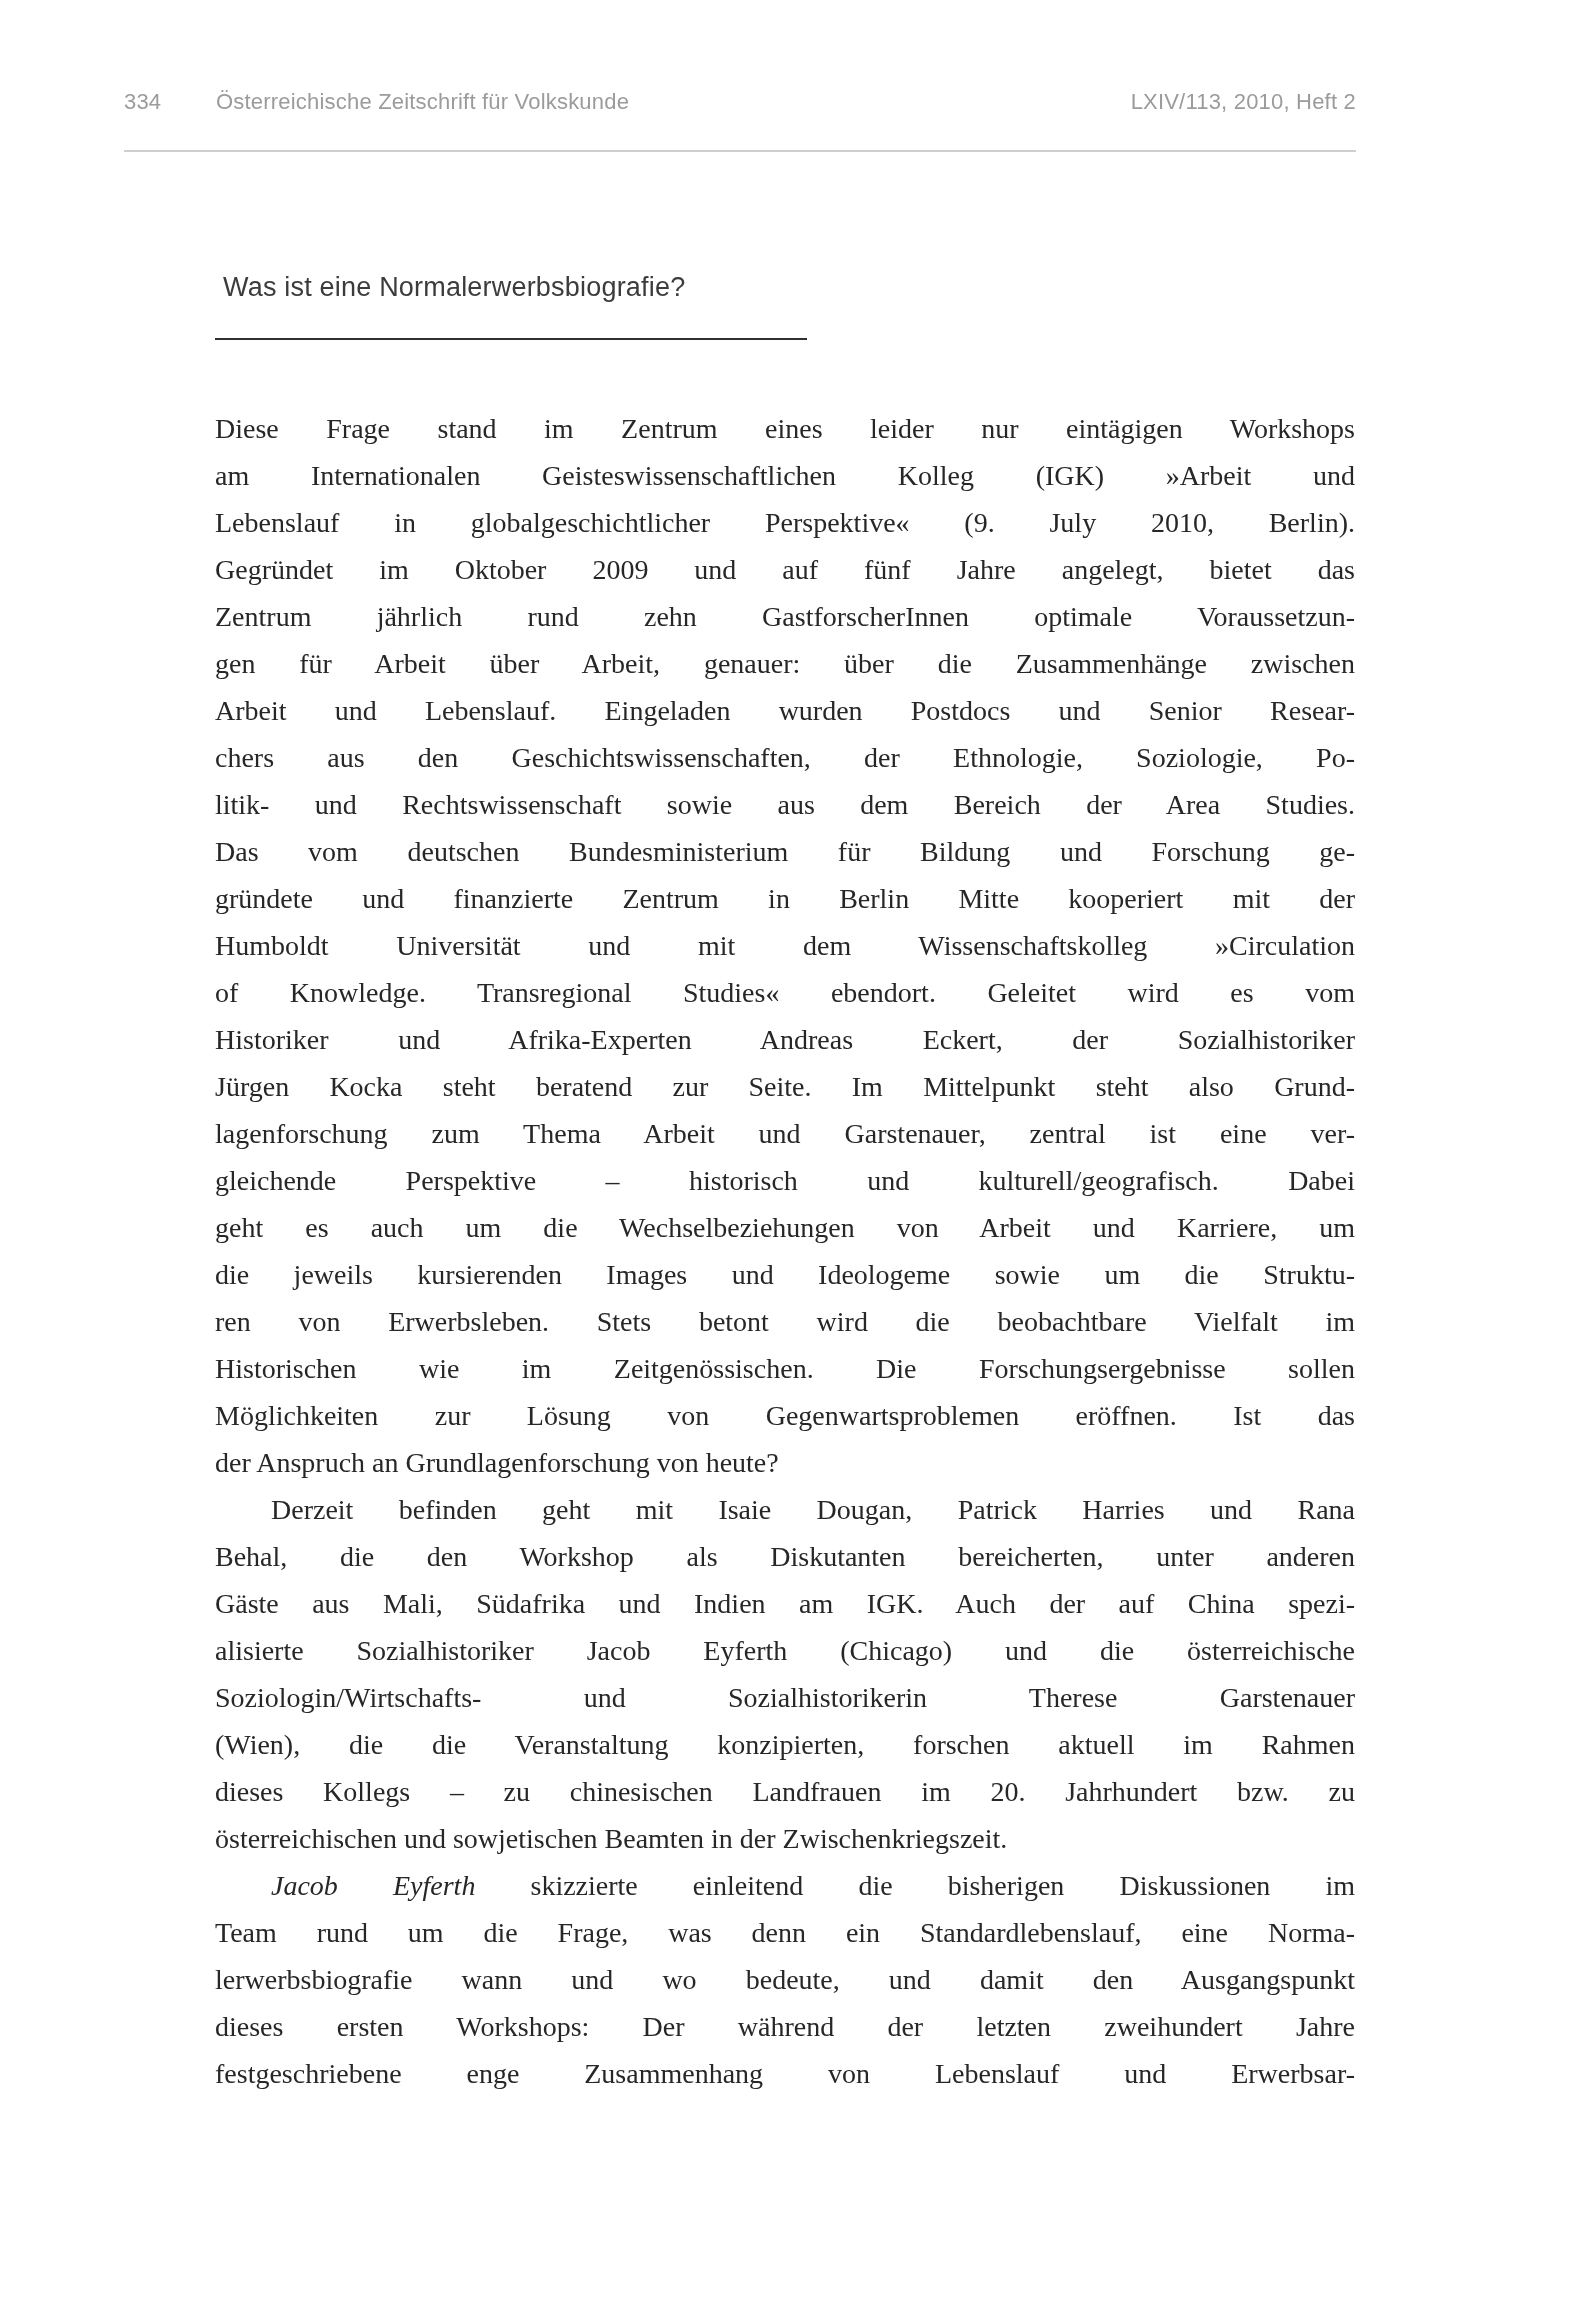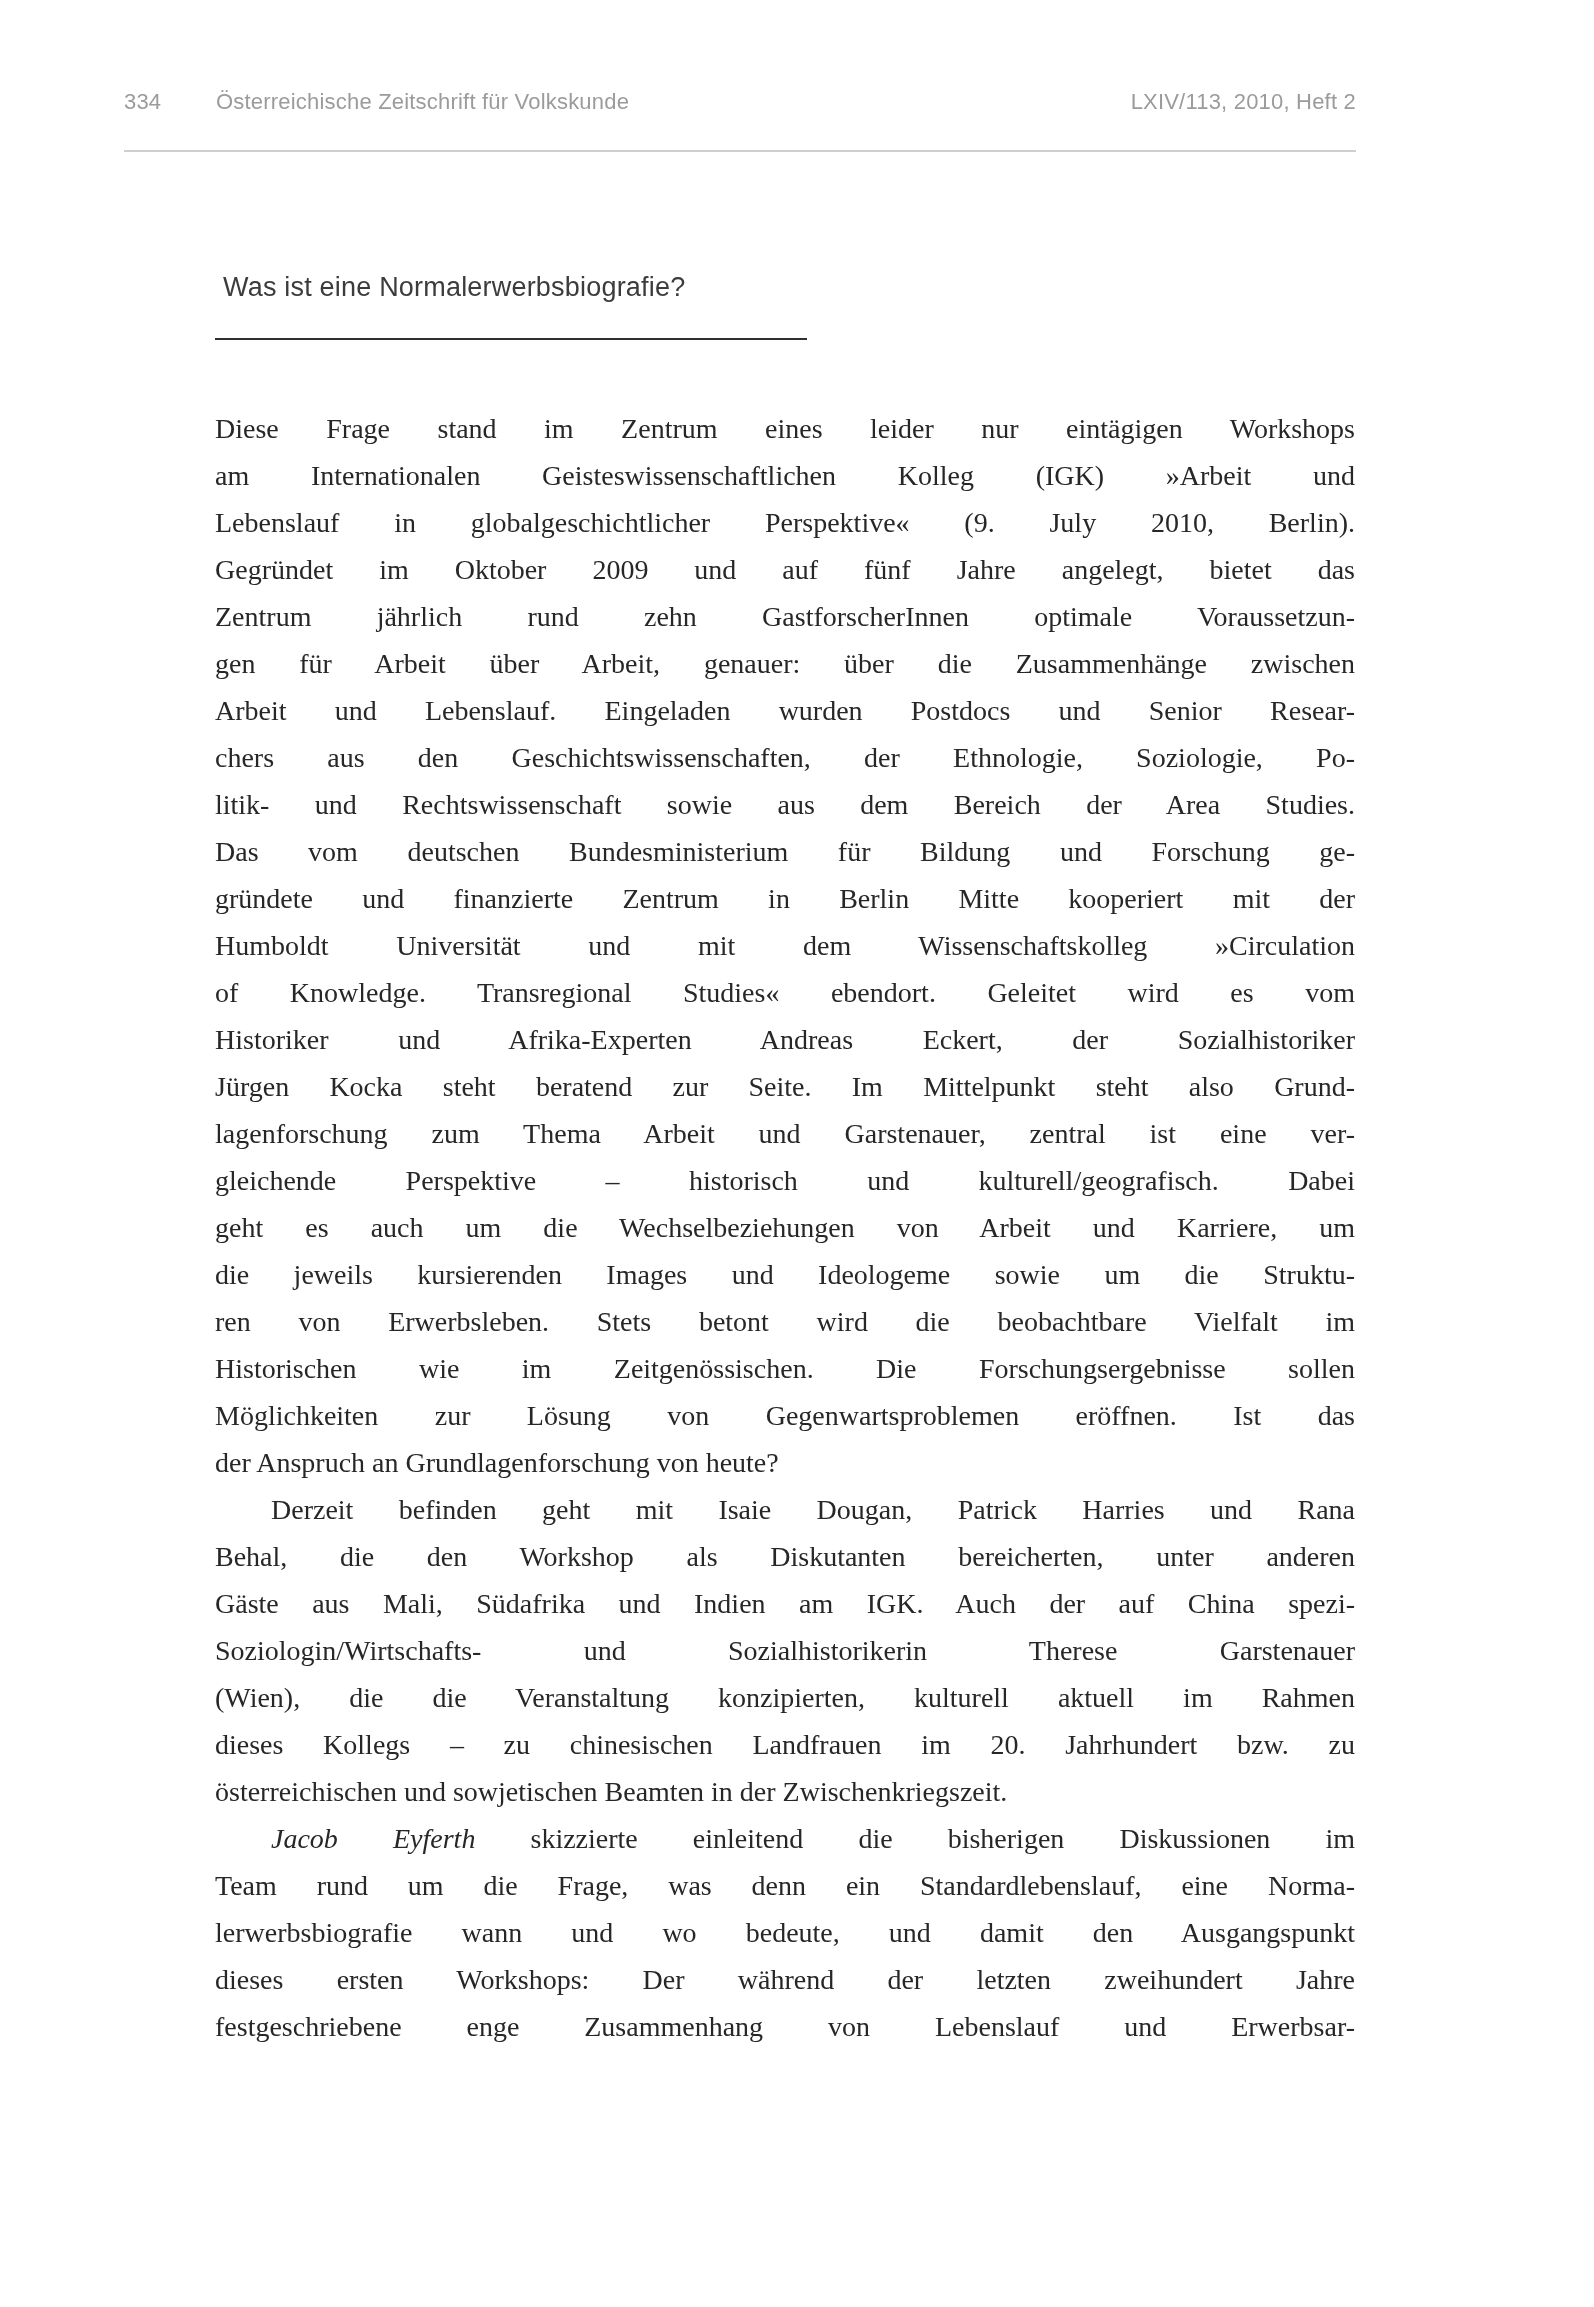--- a/index.html
+++ b/index.html
@@ -94,22 +94,23 @@
         <div class="line">gleichende Perspektive – historisch und kulturell/geografisch. Dabei</div>
         <div class="line">geht es auch um die Wechselbeziehungen von Arbeit und Karriere, um</div>
         <div class="line">die jeweils kursierenden Images und Ideologeme sowie um die Struktu-</div>
         <div class="line">ren von Erwerbsleben. Stets betont wird die beobachtbare Vielfalt im</div>
         <div class="line">Historischen wie im Zeitgenössischen. Die Forschungsergebnisse sollen</div>
         <div class="line">Möglichkeiten zur Lösung von Gegenwartsproblemen eröffnen. Ist das</div>
         <div class="line para-end">der Anspruch an Grundlagenforschung von heute?</div>
         <div class="line indent">Derzeit befinden geht mit Isaie Dougan, Patrick Harries und Rana</div>
         <div class="line">Behal, die den Workshop als Diskutanten bereicherten, unter anderen</div>
         <div class="line">Gäste aus Mali, Südafrika und Indien am IGK. Auch der auf China spezi-</div>
+        <div class="line">alisierte Sozialhistoriker Jacob Eyferth (Chicago) und die österreichische</div>
         <div class="line">Soziologin/Wirtschafts- und Sozialhistorikerin Therese Garstenauer</div>
-        <div class="line">(Wien), die die Veranstaltung konzipierten, kulturell aktuell im Rahmen</div>
+        <div class="line">(Wien), die die Veranstaltung konzipierten, forschen aktuell im Rahmen</div>
         <div class="line">dieses Kollegs – zu chinesischen Landfrauen im 20. Jahrhundert bzw. zu</div>
         <div class="line para-end">österreichischen und sowjetischen Beamten in der Zwischenkriegszeit.</div>
         <div class="line indent"><em>Jacob Eyferth</em> skizzierte einleitend die bisherigen Diskussionen im</div>
         <div class="line">Team rund um die Frage, was denn ein Standardlebenslauf, eine Norma-</div>
         <div class="line">lerwerbsbiografie wann und wo bedeute, und damit den Ausgangspunkt</div>
         <div class="line">dieses ersten Workshops: Der während der letzten zweihundert Jahre</div>
         <div class="line">festgeschriebene enge Zusammenhang von Lebenslauf und Erwerbsar-</div>
       </div>
   </main>
 

